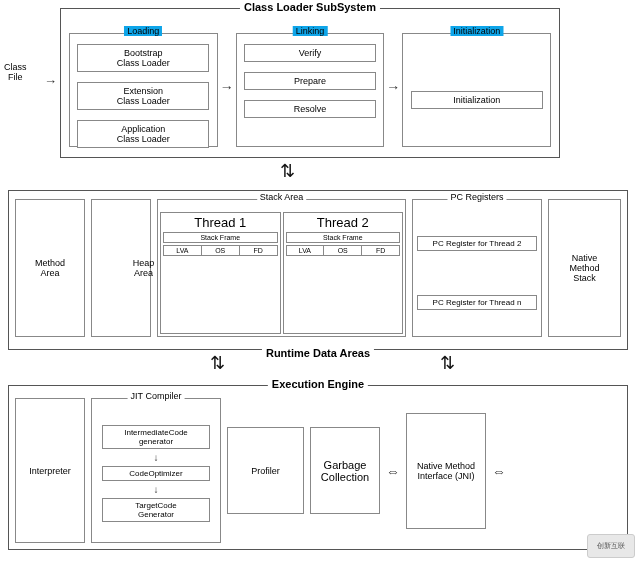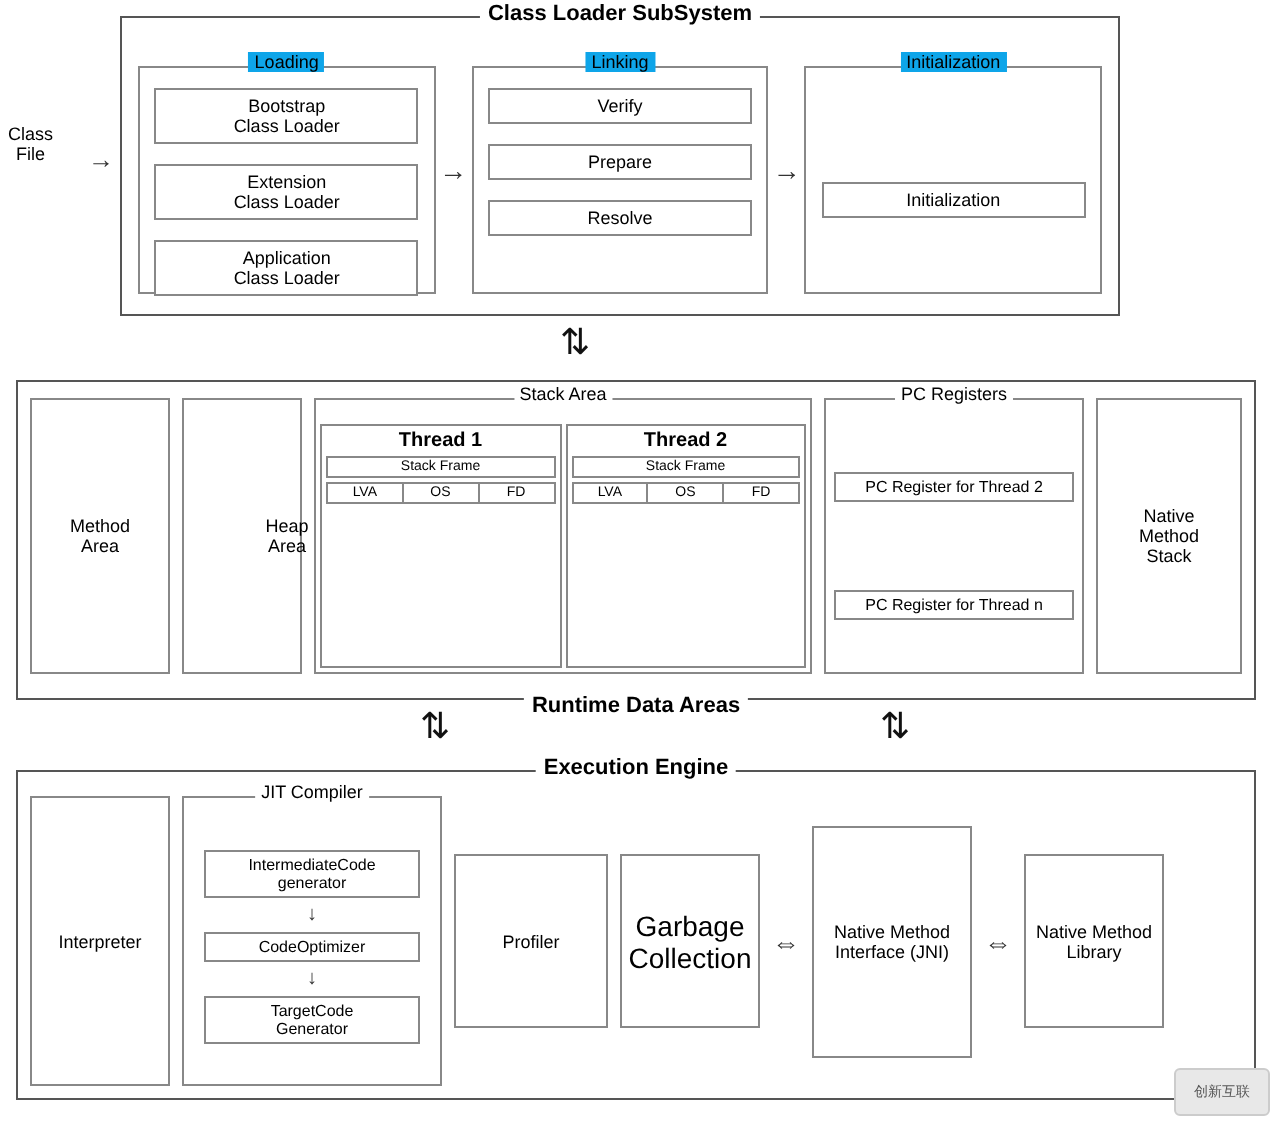--- a/index.html
+++ b/index.html
@@ -184,22 +184,22 @@
     }
     .thread-col {
       border: 1px solid #888;
       display: flex;
       flex-direction: column;
       align-items: center;
       flex: 1;
       padding: 2px;
     }
     .thread-name {
-      font-size: 10px;
-      font-weight: bold;
+      font-size: 13px;
+      font-weight: normal;
       margin-bottom: 2px;
     }
     .stack-frame {
       border: 1px solid #888;
       font-size: 7px;
       text-align: center;
       padding: 1px;
       width: 100%;
       margin-bottom: 1px;
     }
@@ -346,21 +346,21 @@
       padding: 4px;
       width: 77px;
       height: 60%;
       display: flex;
       align-items: center;
       justify-content: center;
       flex-shrink: 0;
     }
     .exec-gc {
       border: 1px solid #888;
-      font-size: 14px;
+      font-size: 11px;
       text-align: center;
       padding: 4px;
       width: 70px;
       height: 60%;
       display: flex;
       align-items: center;
       justify-content: center;
       flex-shrink: 0;
     }
     .exec-horiz-arrow {
@@ -524,22 +524,20 @@
 Collection</div>
 
       <div class="exec-horiz-arrow">⇔</div>
 
       <div class="exec-jni">Native Method
 Interface
 (JNI)</div>
 
       <div class="exec-horiz-arrow">⇔</div>
 
-      <div class="exec-nmlib">Native Method
-Library</div>
     </div>
   </div>
 
   <div class="watermark">
     <span>创新互联</span>
   </div>
 
 </div>
 
 </body></html>

